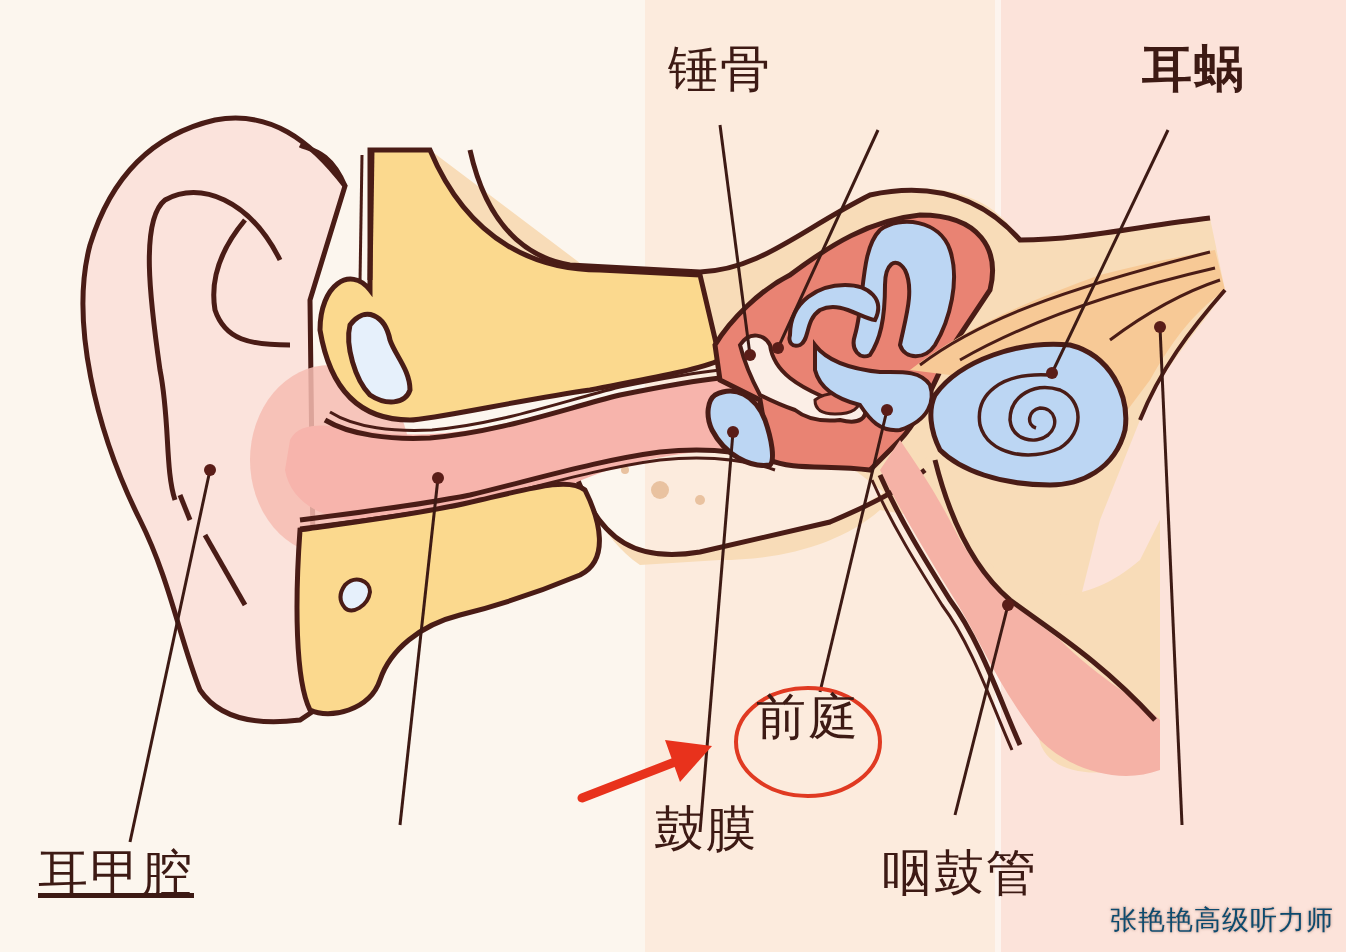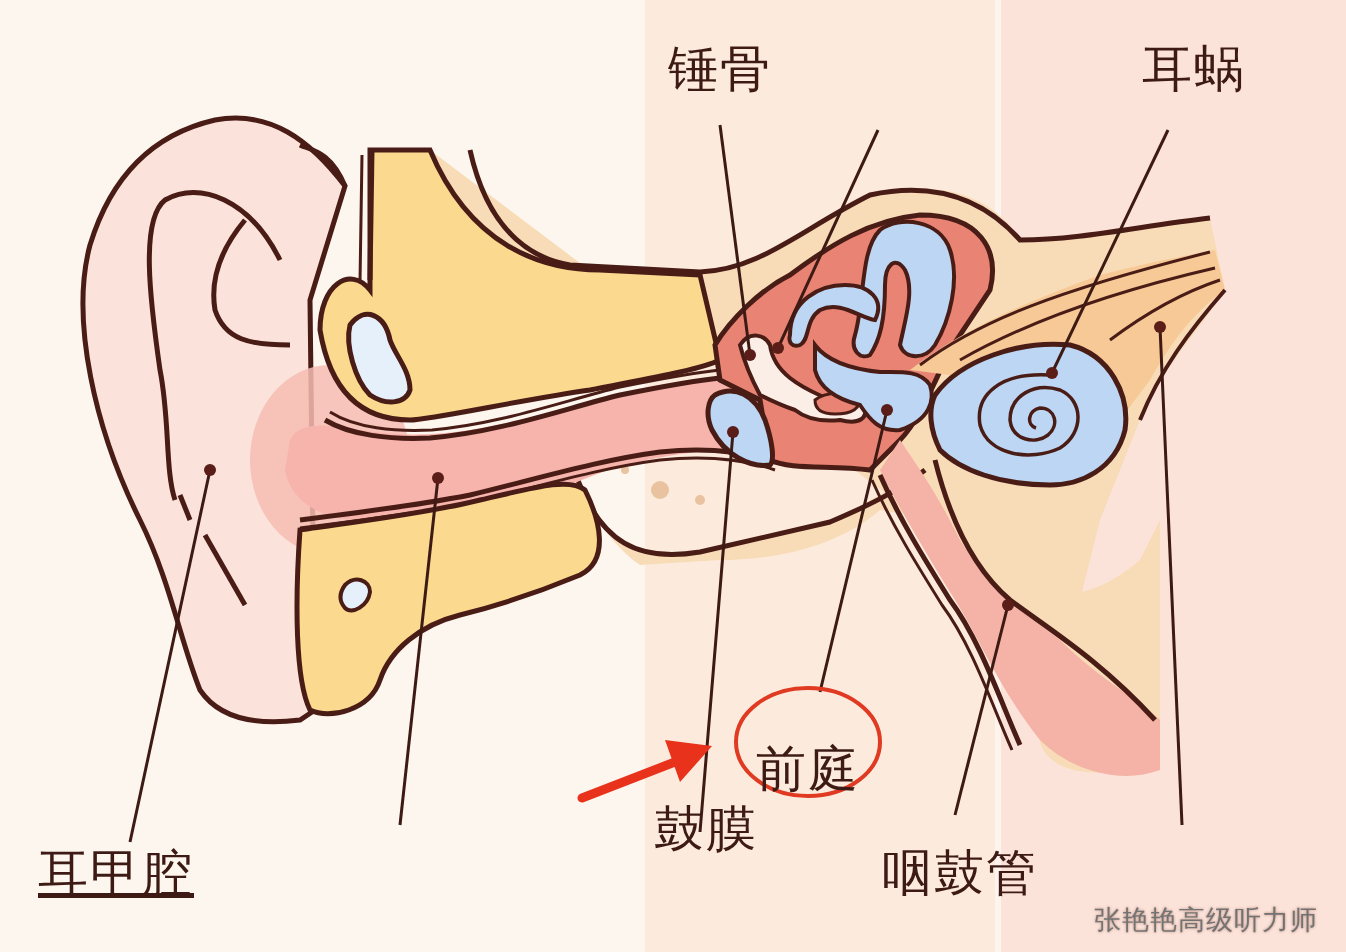--- a/index.html
+++ b/index.html
@@ -1,19 +1,19 @@
 <!DOCTYPE html>
 <html><head>
 <meta charset="utf-8">
 <style>
   html, body { margin: 0; padding: 0; }
   body { width: 1346px; height: 952px; position: relative; overflow: hidden; background: #fcf6ee; font-family: "DejaVu Sans", sans-serif; }
   #stage { position: absolute; left: 0; top: 0; width: 1346px; height: 952px; }
   .label { position: absolute; color: #3d1a14; font-size: 50px; letter-spacing: 2px; white-space: nowrap; line-height: 1; }
-  .watermark { position: absolute; right: 28px; bottom: 14px; color: #737373; font-size: 27px; text-shadow: 0 0 3px rgba(120,60,40,0.55); white-space: nowrap; letter-spacing: 1px; }
+  .watermark { position: absolute; right: 12px; bottom: 14px; color: #0c4a6e; font-size: 27px; text-shadow: 0 0 3px rgba(120,60,40,0.55); white-space: nowrap; letter-spacing: 1px; }
 </style>
 </head>
 <body>
 
 <div id="stage">
 <svg width="1346" height="952" viewBox="0 0 1346 952" xmlns="http://www.w3.org/2000/svg">
 
   <rect x="0" y="0" width="645" height="952" fill="#fcf6ee"></rect>
   <rect x="645" y="0" width="350" height="952" fill="#fcebdd"></rect>
   <rect x="995" y="0" width="6" height="952" fill="#fdf4ee"></rect>
@@ -123,20 +123,20 @@
   <ellipse cx="808" cy="742" rx="72" ry="54" fill="none" stroke="#e03a22" stroke-width="4"></ellipse>
 
   <g>
     <line x1="582" y1="798" x2="680" y2="760" stroke="#e8321c" stroke-width="9" stroke-linecap="round"></line>
     <polygon points="712,746 665,740 680,782" fill="#e8321c"></polygon>
   </g>
 </svg>
 
 
 <div class="label" style="left:668px; top:44px;">锤骨</div>
-<div class="label" style="left:1142px; top:44px;">耳蜗</div>
+<div class="label" style="left:1142px; top:44px;font-weight:bold;">耳蜗</div>
 <div class="label" style="left:38px; top:848px;text-decoration:underline;">耳甲腔</div>
 <div class="label" style="left:654px; top:804px;">鼓膜</div>
-<div class="label" style="left:756px; top:744px;">前庭</div>
+<div class="label" style="left:756px; top:692px;">前庭</div>
 <div class="label" style="left:882px; top:848px;">咽鼓管</div>
 
 <div class="watermark">张艳艳高级听力师</div>
 </div>
 
 </body></html>

